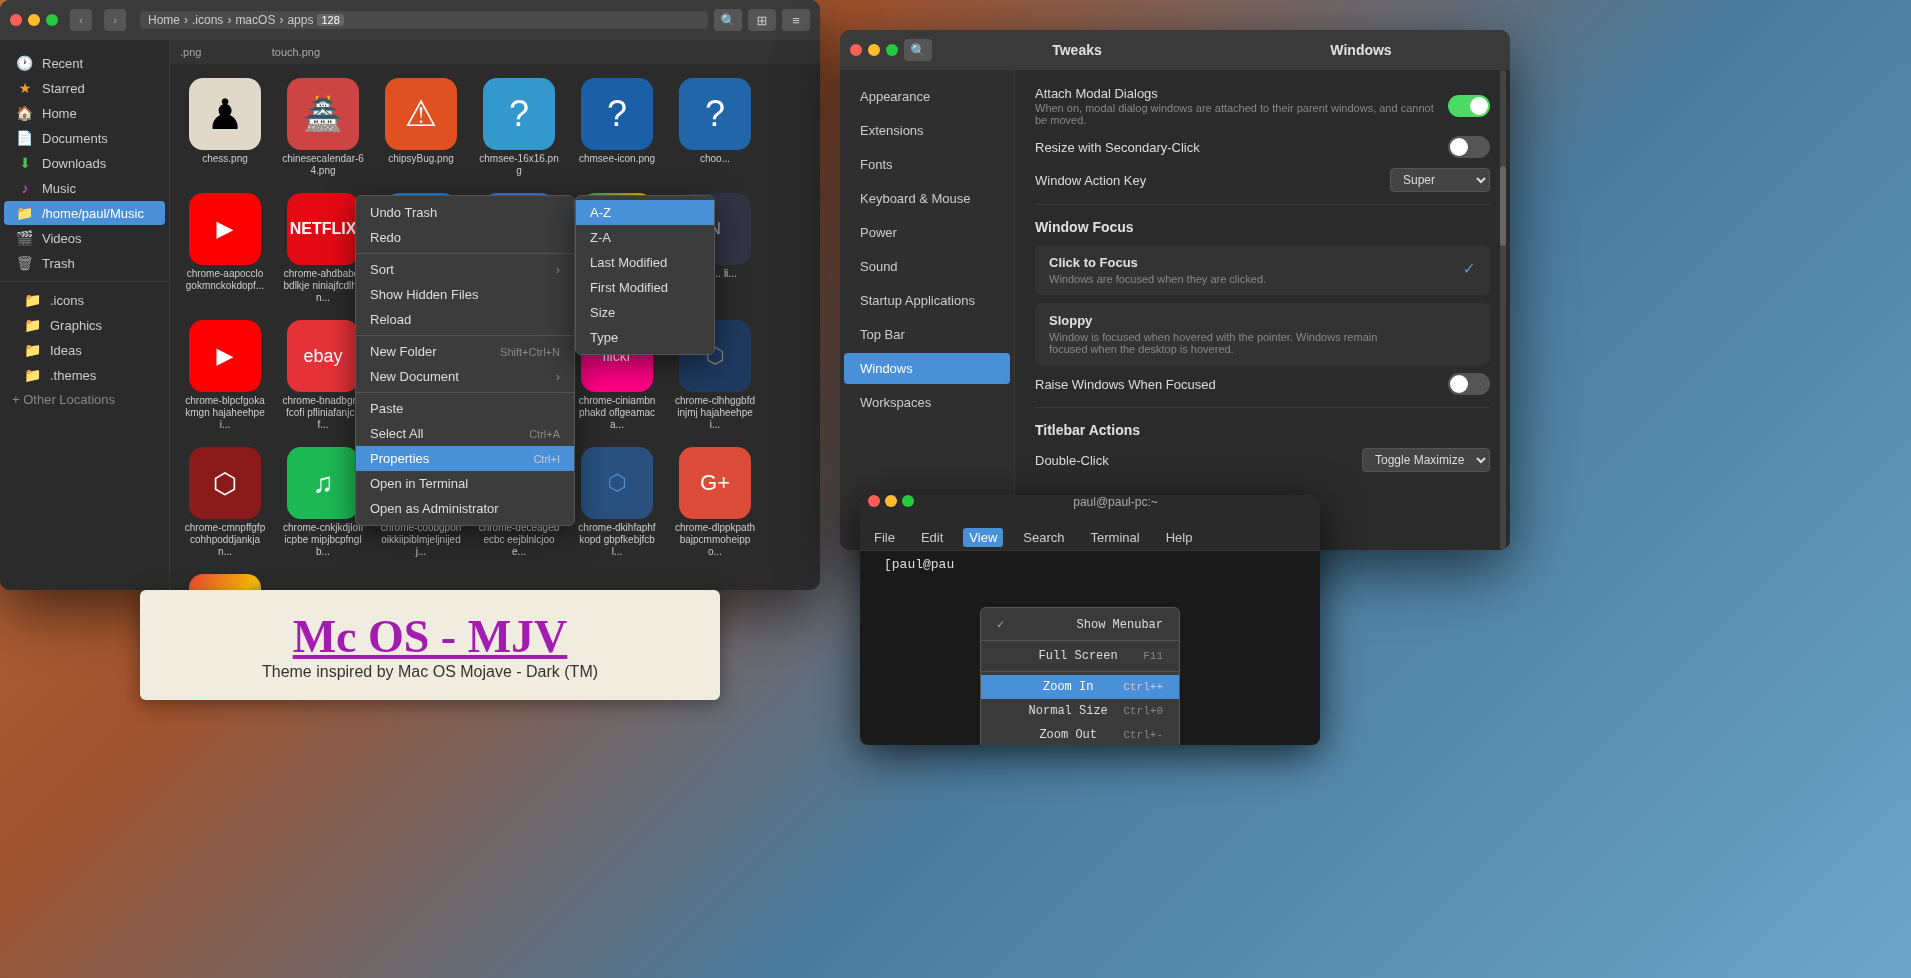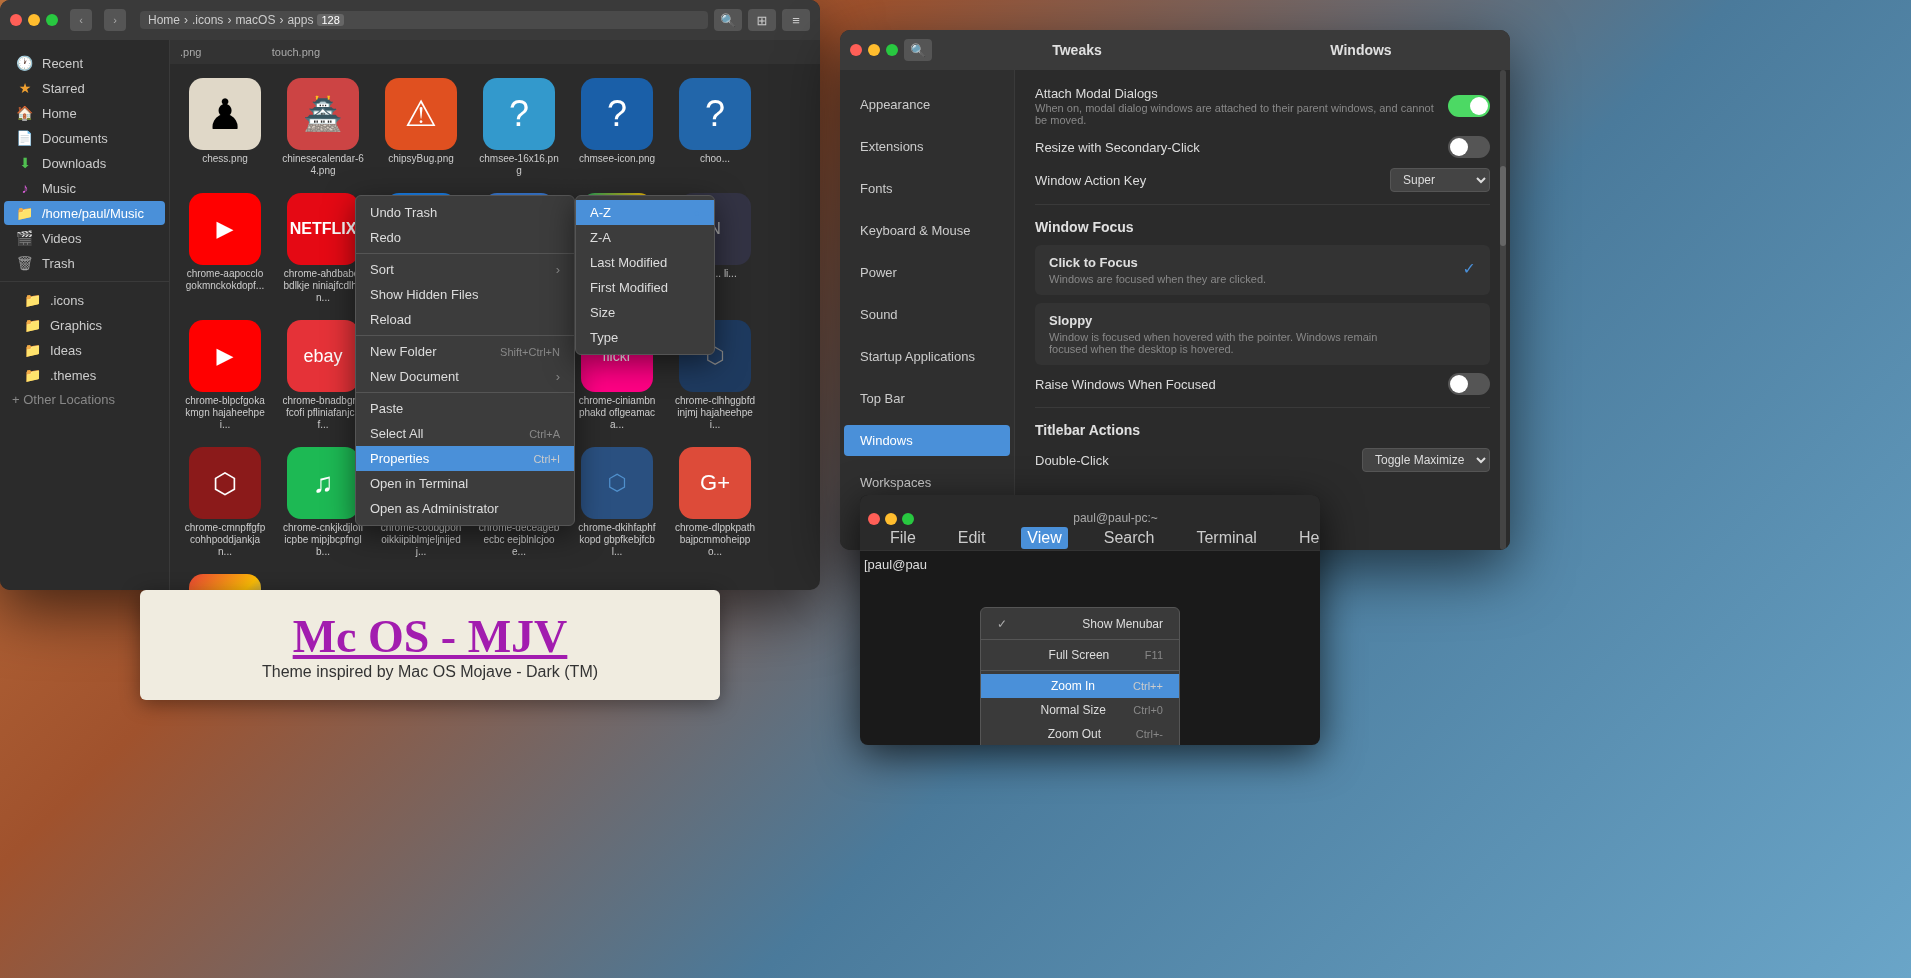--- a/index.html
+++ b/index.html
@@ -258,21 +258,21 @@
       background: #2f2f2f;
       border-right: 1px solid #3a3a3a;
       padding: 8px 0;
       overflow-y: auto;
     }
     .tw-nav-item {
       padding: 8px 16px;
       font-size: 13px; color: #ccc;
       cursor: pointer;
       border-radius: 4px;
-      margin: 11px 4px;
+      margin: 3px 4px;
     }
     .tw-nav-item.active { background: #4a90d9; color: #fff; }
     .tw-content {
       flex: 1;
       padding: 16px 20px;
       overflow-y: auto;
       background: #2b2b2b;
     }
     .tw-row {
       display: flex; align-items: center; justify-content: space-between;
@@ -328,46 +328,45 @@
       background: #1a1a1a;
       border-radius: 8px;
       box-shadow: 0 10px 40px rgba(0,0,0,0.7);
       overflow: hidden;
       display: flex;
       flex-direction: column;
     }
     .term-titlebar {
       height: 30px;
       background: #2a2a2a;
-      display: flex; align-items: flex-end;
+      display: flex; align-items: flex-start;
       padding: 0 8px; gap: 5px;
       flex-shrink: 0;
     }
     .term-title {
       flex: 1; text-align: center;
       font-size: 12px; color: #aaa;
     }
     .term-menubar {
       height: 26px;
       background: #2a2a2a;
       border-bottom: 1px solid #333;
       display: flex; align-items: center;
       padding: 0 8px; gap: 14px;
     }
     .term-menu-item {
-      font-size: 16px; color: #ccc;
+      font-size: 13px; color: #ccc;
       cursor: pointer; padding: 2px 6px;
       border-radius: 3px;
-      margin-left: 16px;
     }
     .term-menu-item.active { background: #4a90d9; color: #fff; }
     .term-body {
       flex: 1;
-      padding: 6px 4px;
-      font-size: 13px; font-family: Liberation Sans, sans-serif;
+      padding: 6px 24px;
+      font-size: 13px; font-family: Liberation Mono, monospace;
       color: #ddd;
       position: relative;
     }
 
     
     .term-dropdown {
       position: absolute;
       left: 120px; top: 56px;
       background: #3a3a3a;
       border: 1px solid #555;

